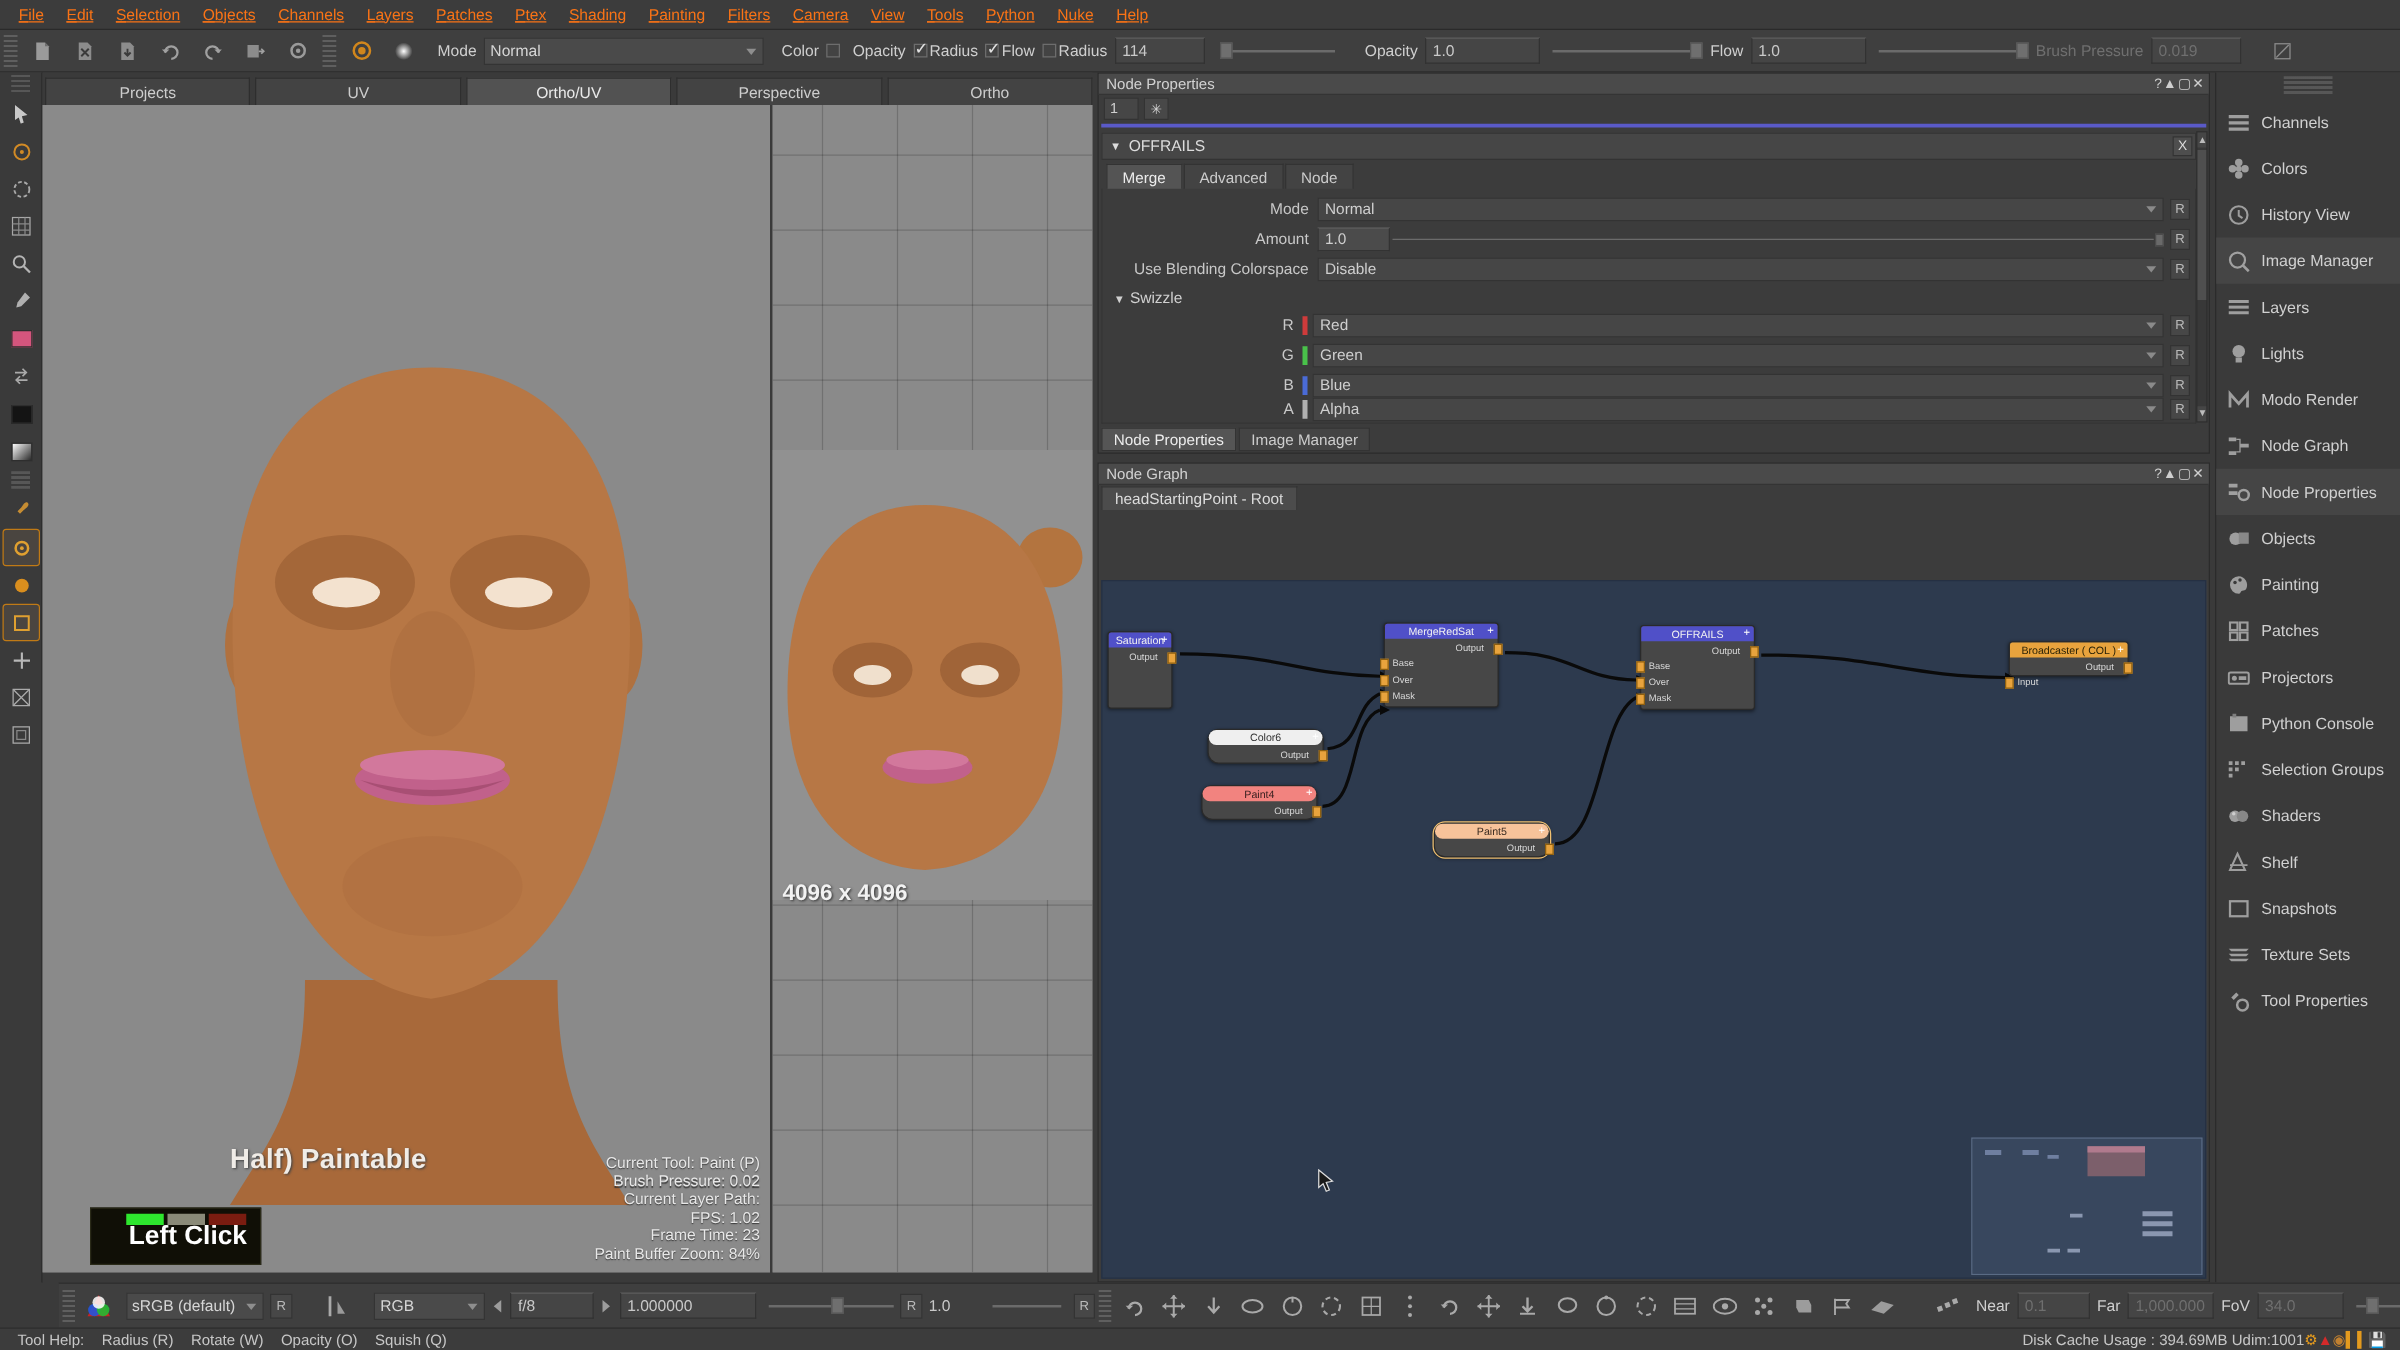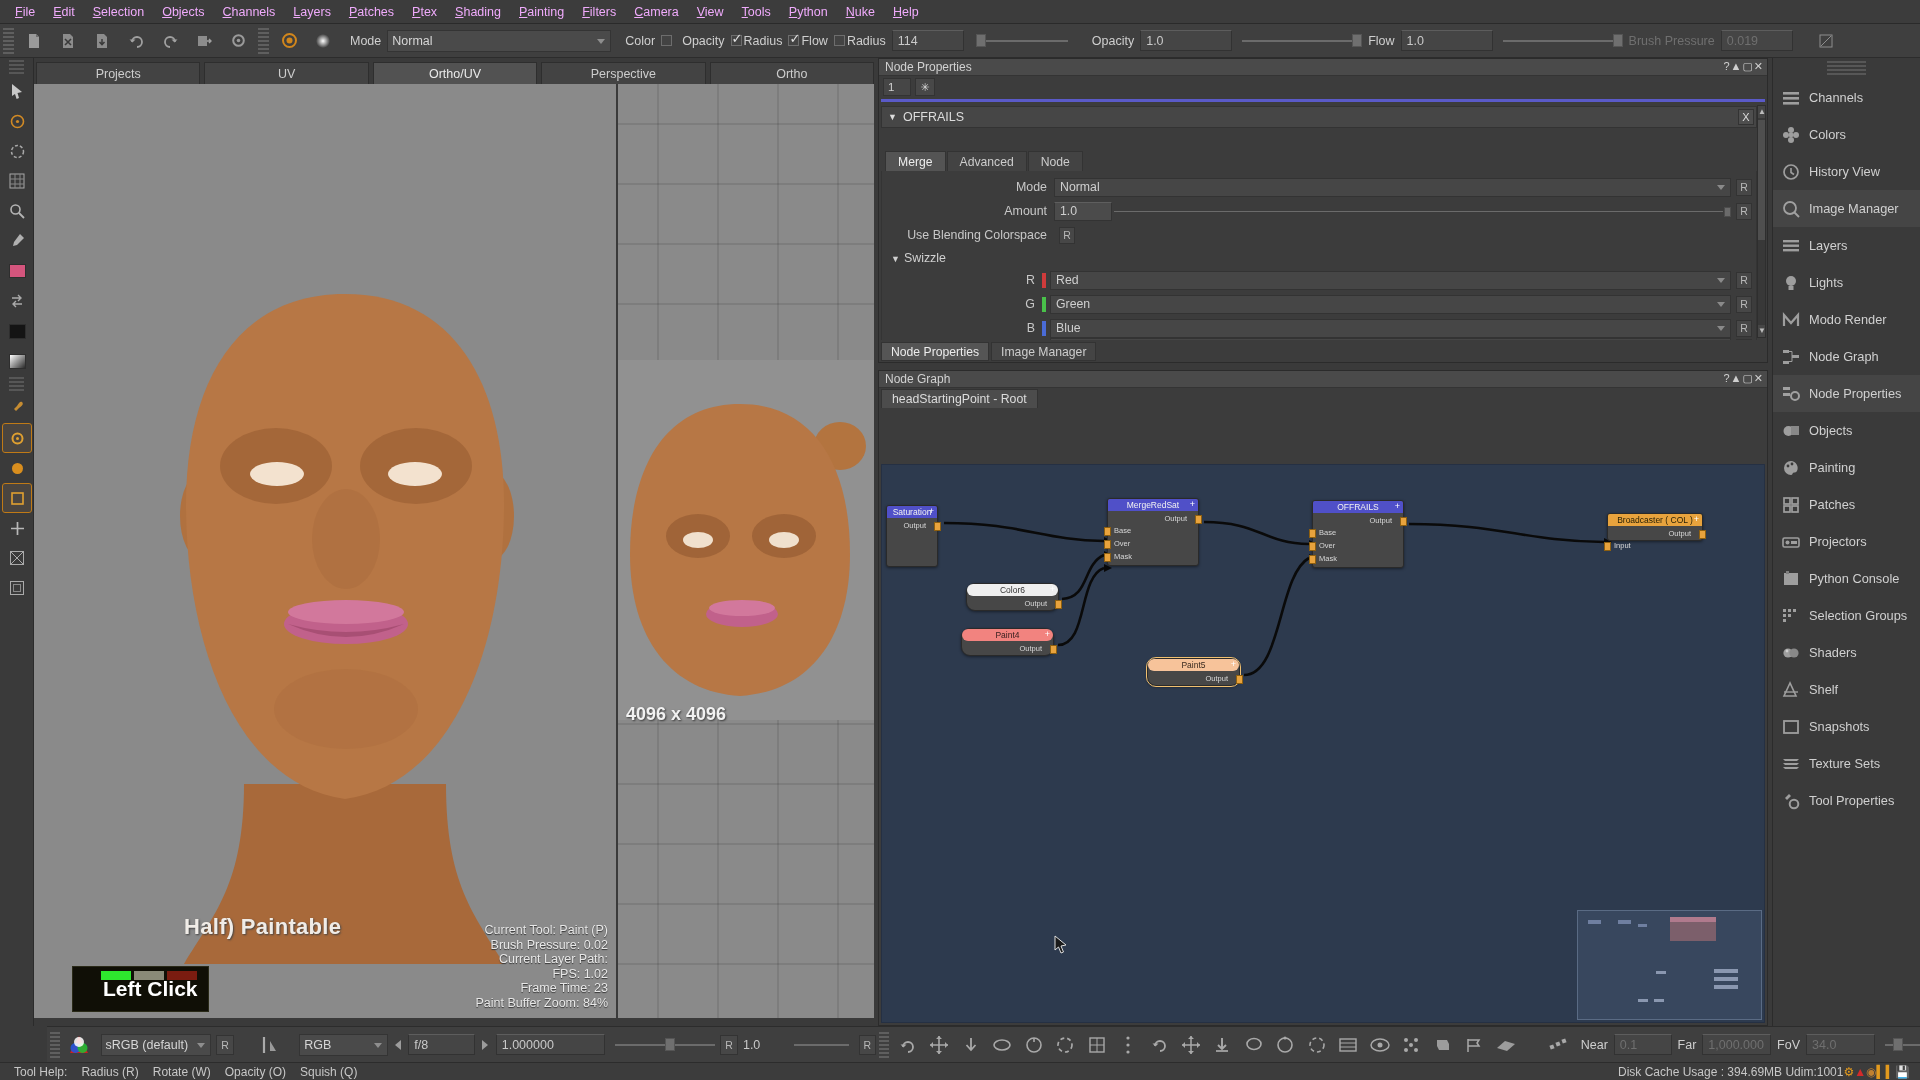--- a/index.html
+++ b/index.html
@@ -3,21 +3,21 @@
 <meta charset="utf-8">
 <style>
   * { box-sizing: border-box; margin:0; padding:0; }
   html,body{ width:1920px; height:1080px; overflow:hidden; background:#3a3a3a;
     font-family:"Liberation Sans", sans-serif; color:#c8c8c8; }
   #app{ position:relative; width:1920px; height:1080px; }
 
   
   .menubar{ position:absolute; left:0; top:0; width:1920px; height:24px;
     background:#3c3c3c; border-bottom:1px solid #2a2a2a; display:flex; align-items:center; padding-left:6px; }
-  .menu-item{ font-size:12.5px; color:#f0abfc; padding:3px 9px; white-space:nowrap; cursor:default; }
+  .menu-item{ font-size:12.5px; color:#f97316; padding:3px 9px; white-space:nowrap; cursor:default;text-decoration:underline; }
   .menu-item u{ text-decoration:underline; }
 
   
   .toptoolbar{ position:absolute; left:0; top:24px; width:1920px; height:34px;
     background:#3f3f3f; border-bottom:1px solid #2c2c2c; display:flex; align-items:center; }
   .tt-grip{ width:11px; height:26px; margin:0 3px;
     background:repeating-linear-gradient(to bottom,#6a6a6a 0 2px,transparent 2px 4px);
     background-size:3px 4px; background-repeat:repeat; opacity:.75; }
   .tbtn{ width:30px; height:28px; margin:0 2px; display:flex; align-items:center; justify-content:center;
      border-radius:2px; }
@@ -89,21 +89,21 @@
      align-items:center; justify-content:center; font-size:11px; color:#d4d4d4; }
   .np-accent{ height:3px; background:#5a5ac8; margin:1px 2px 0; }
 
   .np-body{ position:absolute; left:2px; top:47px; right:10px; bottom:22px; overflow:hidden; }
   .np-header{ height:22px; background:#464646; border:1px solid #333; display:flex; align-items:center;
      padding-left:6px; font-size:12.5px; color:#dcdcdc; position:relative; }
   .np-header .x{ position:absolute; right:2px; top:2px; width:16px; height:16px; background:#4e4e4e;
      border:1px solid #333; font-size:11px; display:flex; align-items:center; justify-content:center;}
   .np-tabs{ display:flex; margin-top:3px; padding-left:4px; gap:1px; }
   .np-tab{ height:20px; padding:0 12px; background:#434343; border:1px solid #333; border-bottom:none;
-     font-size:12.2px; color:#cccccc; display:flex; align-items:center;margin-top:20px;}
+     font-size:12.2px; color:#cccccc; display:flex; align-items:center;}
   .np-tab.active{ background:#545454; color:#ececec; }
   .np-sec{ border:1px solid #343434; border-top:none; padding:5px 4px 3px; }
   .row{ display:flex; align-items:center; height:22px; margin-bottom:2px; }
   .row .lab{ width:168px; text-align:right; padding-right:7px; font-size:12.4px; color:#c8c8c8; }
   .ctl{ flex:1; height:19px; background:#464646; border:1px solid #333; font-size:12.3px; color:#cfcfcf;
      display:flex; align-items:center; padding-left:5px; position:relative;}
   .ctl .arw{ position:absolute; right:5px; top:6px; border-left:4px solid transparent;
      border-right:4px solid transparent; border-top:5px solid #8a8a8a; }
   .rbtn{ width:16px; height:17px; margin-left:5px; background:#474747; border:1px solid #333;
      font-size:10.5px; color:#b9b9b9; display:flex; align-items:center; justify-content:center; }
@@ -509,20 +509,24 @@
           <div class="amt-field">1.0</div>
           <div class="amt-slider">
               <div class="tr"></div>
               <div class="kn"></div>
             </div>
           <div class="rbtn">R</div>
         </div>
 
         <div class="row">
           <div class="lab">Use Blending Colorspace</div>
+          <div class="ctl">
+            <span>Disable</span>
+              <i class="arw"></i>
+          </div>
           <div class="rbtn">R</div>
         </div>
 
         <div class="sec-title">
           <span style="font-size:9px;margin-right:4px">▼</span><span>Swizzle</span>
         </div>
         <div id="swizzle-rows">
             <div class="row">
               <div class="lab" style="width:156px">R</div>
               <div class="sw-chip" style="background:#cf3b3b"></div>

